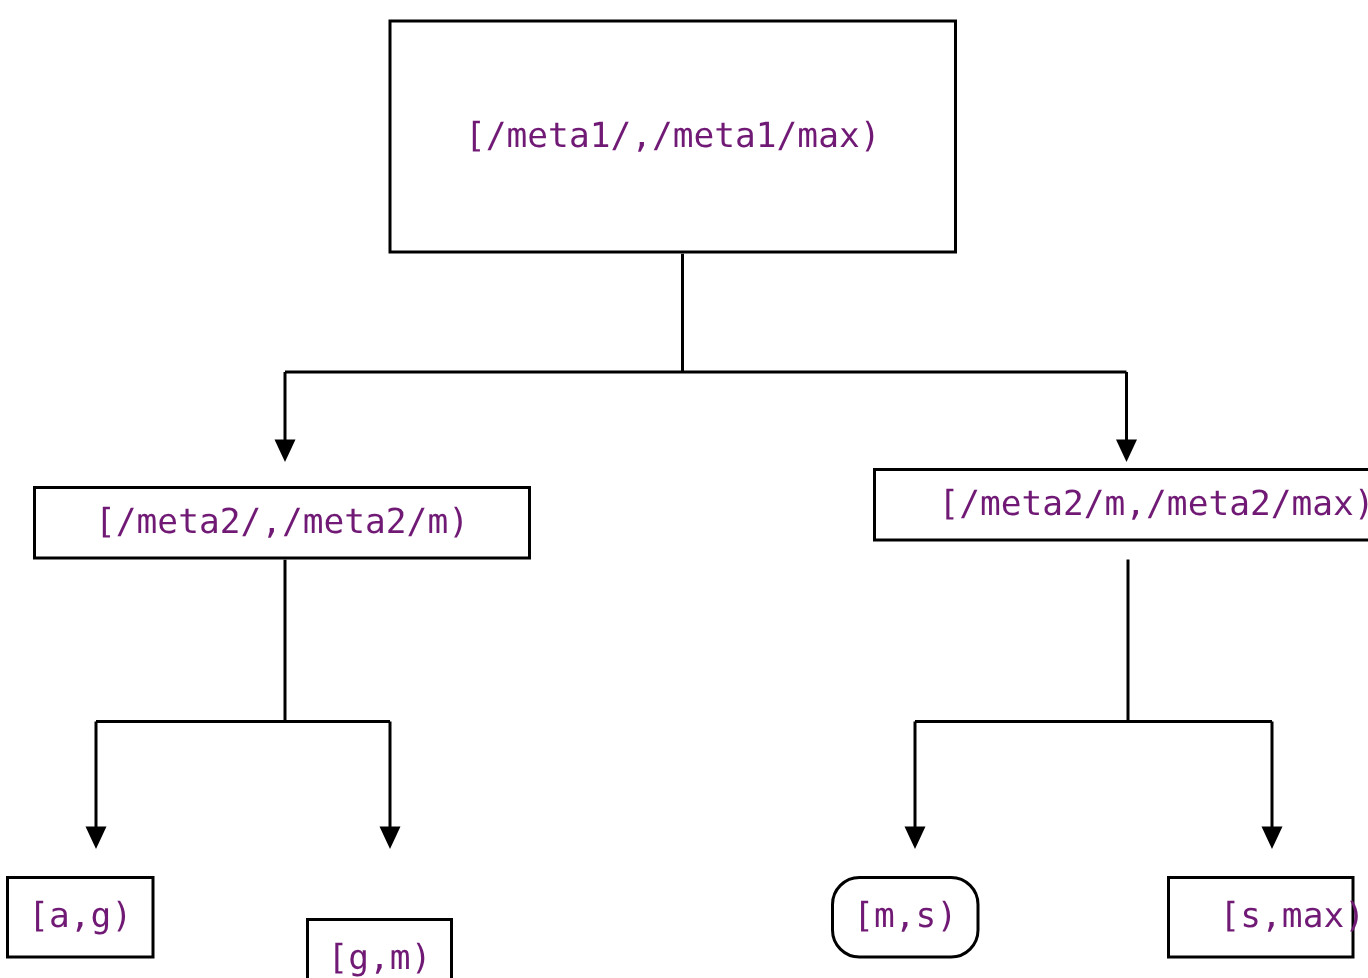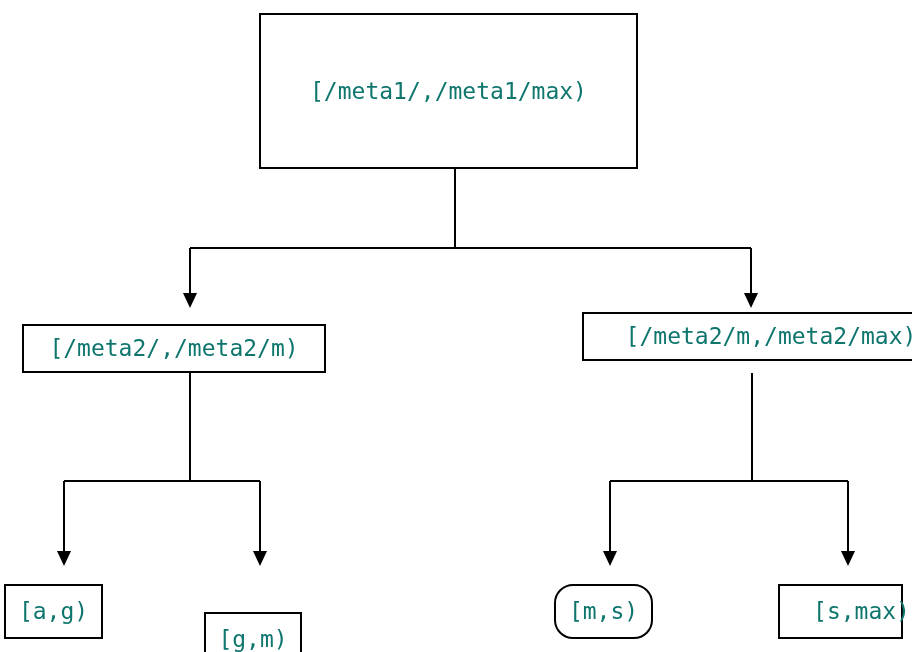--- a/index.html
+++ b/index.html
@@ -29,30 +29,30 @@
   }
   .edges-layer polygon {
     fill: #000000;
     stroke: none;
   }
   .node {
     position: absolute;
     box-sizing: border-box;
     border: 2px solid #000000;
     background: #ffffff;
-    color: #0f766e;
+    color: #701a75;
     font-size: 23px;
     line-height: 1;
     display: flex;
     align-items: center;
     justify-content: center;
     white-space: pre;
   }
   .node-root   { left: 259px; top: 13px;  width: 379px; height: 156px; }
-  .node-left   { left: 22px;  top: 324px; width: 304px; height: 49px; }
+  .node-left   { left: 22px;  top: 324px; width: 332px; height: 49px; }
   .node-right  { left: 582px; top: 312px; width: 378px; height: 49px; }
   .node-leaf-ag   { left: 4px;   top: 584px; width: 99px;  height: 55px; }
   .node-leaf-gm   { left: 204px; top: 584px; width: 98px;  height: 55px; margin-top: 28px; }
   .node-leaf-ms   { left: 554px; top: 584px; width: 99px;  height: 55px; border-radius: 19px; }
   .node-leaf-smax { left: 778px; top: 584px; width: 125px; height: 55px; padding-left: 42px; }
 </style>
 </head>
 <body>
 
 <div class="canvas">

